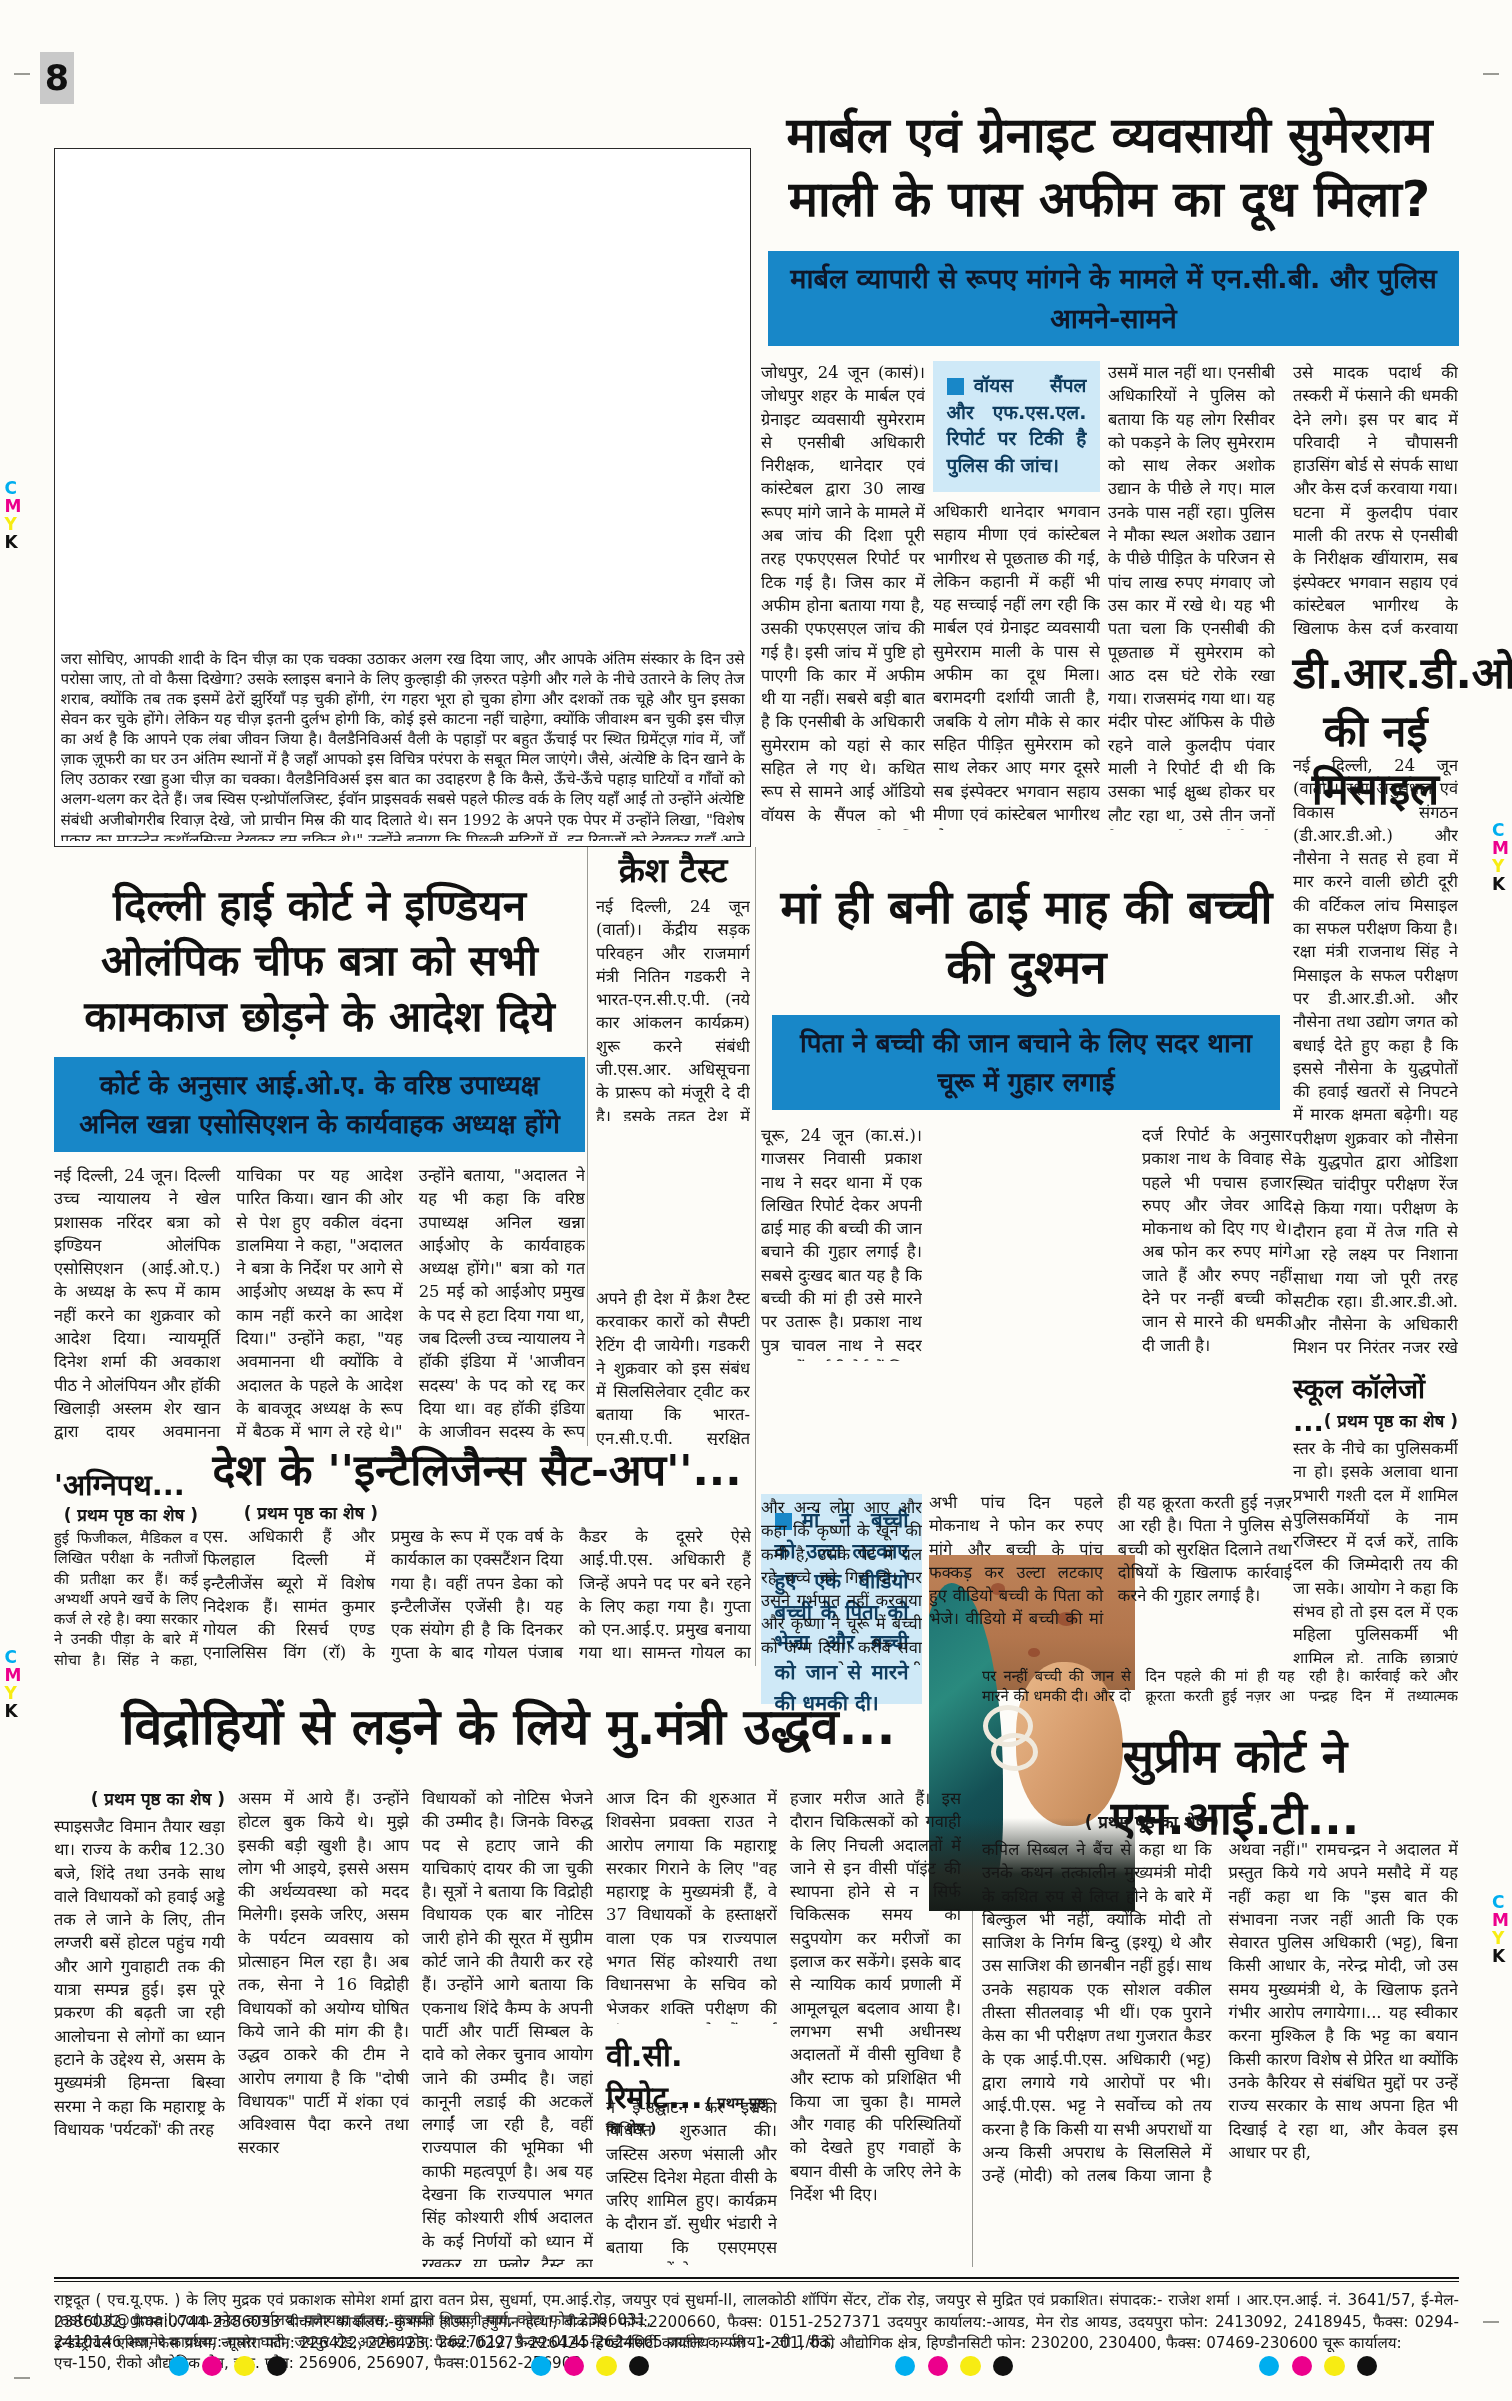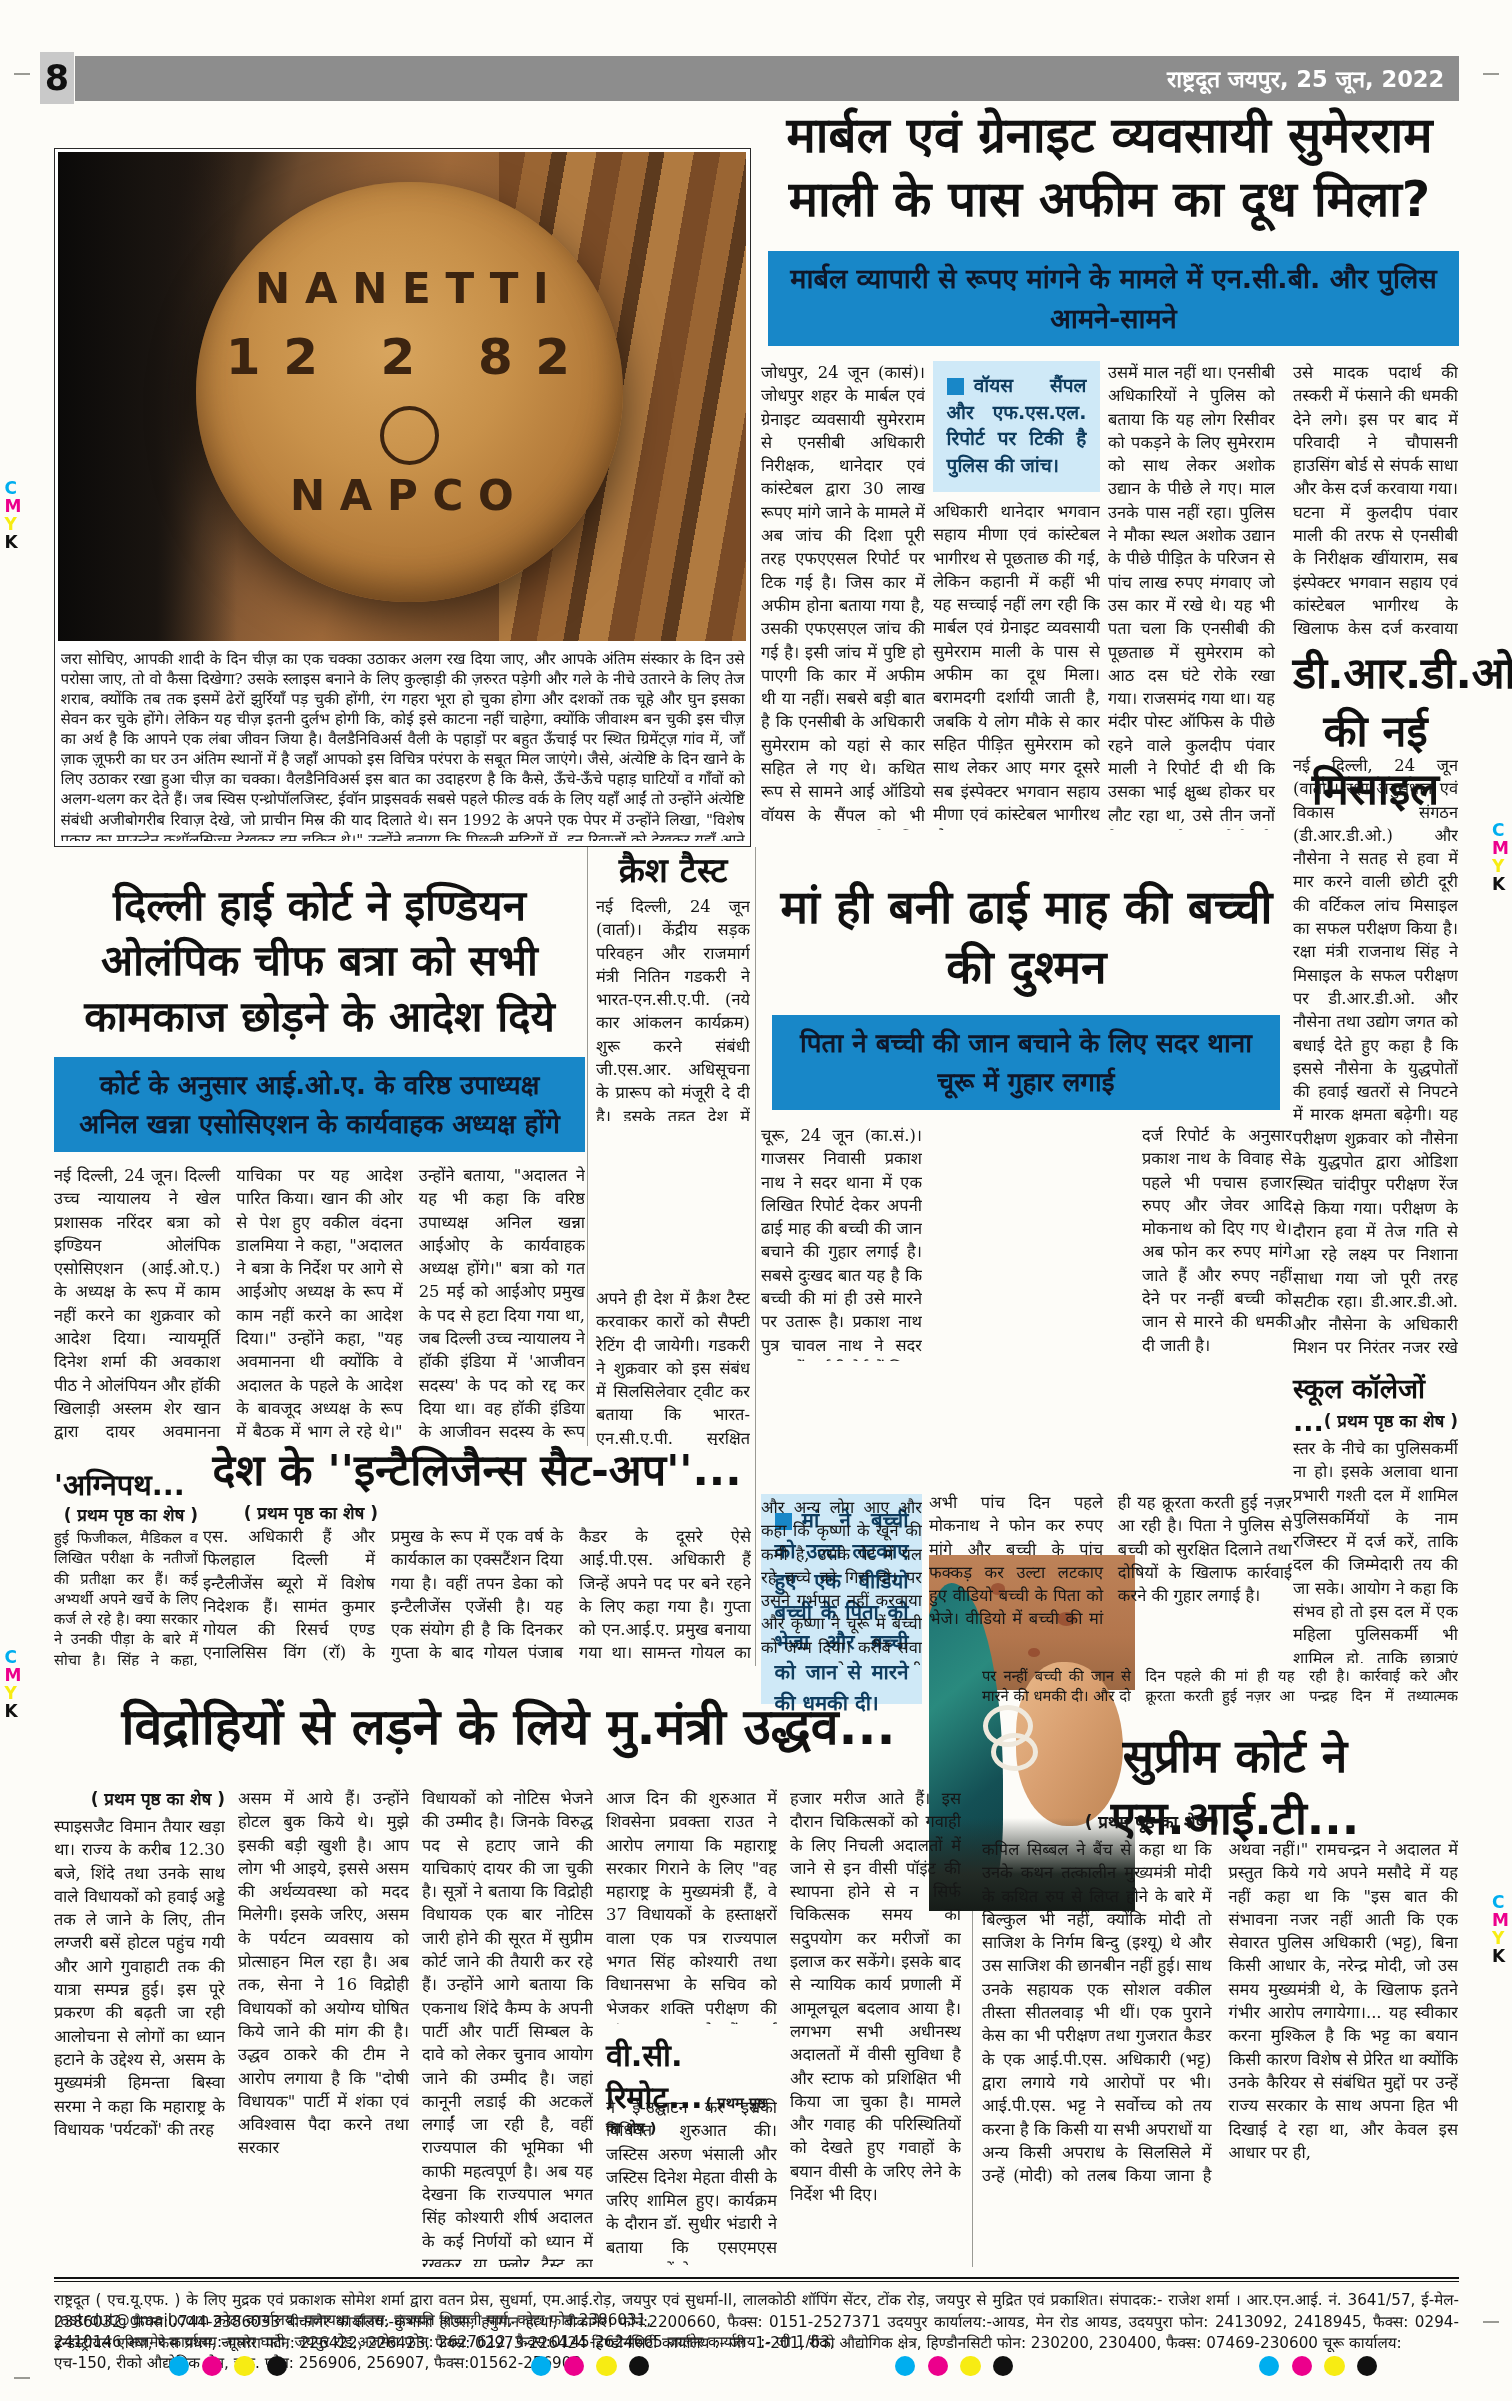--- a/index.html
+++ b/index.html
@@ -52,23 +52,20 @@
 <div id="page">
 
   <div class="crop abs" style="left:13.6px;top:73px;width:16px;height:1.7px;"></div>
   <div class="crop abs" style="left:1483px;top:73px;width:16px;height:1.7px;"></div>
   <div class="crop abs" style="left:13.6px;top:2377px;width:16px;height:1.7px;"></div>
   <div class="crop abs" style="left:1483px;top:2321px;width:16px;height:1.7px;"></div>
 
   <div class="abs" style="left:40px;top:52px;width:34px;height:52px;background:#c9c9c9;display:flex;align-items:center;justify-content:center;">
     <span style="font-family:'DejaVu Sans',sans-serif;font-weight:bold;font-size:35px;color:#111;">8</span>
   </div>
-  <div class="abs" style="left:75px;top:56px;width:1384px;height:45px;background:#8d8d8d;display:flex;align-items:center;justify-content:flex-end;padding-right:14.7px;box-sizing:border-box;">
-    <span style="font-family:'DejaVu Sans',sans-serif;font-weight:bold;font-size:22.6px;color:#fff;">राष्ट्रदूत जयपुर, 25 जून, 2022</span>
-  </div>
 
   <div class="cmyk abs" style="left:4.5px;top:480px;">
     <div class="c">C</div>
       <div class="m">M</div>
       <div class="y">Y</div>
       <div class="k">K</div>
   </div>
   <div class="cmyk abs" style="left:4.5px;top:1649px;">
     <div class="c">C</div>
       <div class="m">M</div>
@@ -82,30 +79,20 @@
       <div class="k">K</div>
   </div>
   <div class="cmyk abs" style="left:1492px;top:1894px;">
     <div class="c">C</div>
       <div class="m">M</div>
       <div class="y">Y</div>
       <div class="k">K</div>
   </div>
 
   <div class="abs" style="left:54px;top:148px;width:697px;height:699px;border:1.1px solid #2a2a2a;box-sizing:border-box;background:#fff;">
-    <div class="photo-cheese" style="position:absolute;left:3.4px;top:3.4px;width:688px;height:489px;">
-      <div class="person"></div>
-      <div class="wood"></div>
-      <div class="wheel">
-        <div class="arc">NANETTI</div>
-        <div class="mid">12 2 82</div>
-        <div class="emb"></div>
-        <div class="arc">NAPCO</div>
-      </div>
-    </div>
     <div class="abs" style="left:5.6px;top:500px;width:684px;height:192px;font-size:15.2px;line-height:1.32;text-align:justify;overflow:hidden;">जरा सोचिए, आपकी शादी के दिन चीज़ का एक चक्का उठाकर अलग रख दिया जाए, और आपके अंतिम संस्कार के दिन उसे परोसा जाए, तो वो कैसा दिखेगा? उसके स्लाइस बनाने के लिए कुल्हाड़ी की ज़रुरत पड़ेगी और गले के नीचे उतारने के लिए तेज शराब, क्योंकि तब तक इसमें ढेरों झुर्रियाँ पड़ चुकी होंगी, रंग गहरा भूरा हो चुका होगा और दशकों तक चूहे और घुन इसका सेवन कर चुके होंगे। लेकिन यह चीज़ इतनी दुर्लभ होगी कि, कोई इसे काटना नहीं चाहेगा, क्योंकि जीवाश्म बन चुकी इस चीज़ का अर्थ है कि आपने एक लंबा जीवन जिया है। वैलडैनिविअर्स वैली के पहाड़ों पर बहुत ऊँचाई पर स्थित ग्रिमेंट्ज़ गांव में, जाँ ज़ाक ज़ूफरी का घर उन अंतिम स्थानों में है जहाँ आपको इस विचित्र परंपरा के सबूत मिल जाएंगे। जैसे, अंत्येष्टि के दिन खाने के लिए उठाकर रखा हुआ चीज़ का चक्का। वैलडैनिविअर्स इस बात का उदाहरण है कि कैसे, ऊँचे-ऊँचे पहाड़ घाटियों व गाँवों को अलग-थलग कर देते हैं। जब स्विस एन्थ्रोपॉलजिस्ट, ईवॉन प्राइसवर्क सबसे पहले फील्ड वर्क के लिए यहाँ आईं तो उन्होंने अंत्येष्टि संबंधी अजीबोगरीब रिवाज़ देखे, जो प्राचीन मिस्र की याद दिलाते थे। सन 1992 के अपने एक पेपर में उन्होंने लिखा, "विशेष प्रकार का माउन्टेन कथॉलसिज़्म देखकर हम चकित थे।" उन्होंने बताया कि पिछली सदियों में, इन रिवाज़ों को देखकर यहाँ आने वाले लोग स्तंभित थे और उन्होंने यहाँ के लोकल लोगों को "असभ्य व बर्बर" करार दिया था। ग्रिमेंट्ज़ गांव में ज़ूफरी के घर के तहखाने में, अंत्येष्टि के समय खाई जाने वाली चीज़ के कई चक्के रखे हैं। उसने बताया कि उसका परिवार इनके बारे में भूल चुका था, फिर 1944 में जब उसकी दादी की मृत्यु हुई तब ज़ूफरी के पिता को अपनी माँ के तहखाने में चीज़ के दो बहुत पुराने चक्के मिले, जिन पर सन् 1870 उकेरा हुआ था। ज़ूफरी के पिता ने इन्हें प्रिज़र्व करने का निर्णय लिया। उसके बाद से ज़ूफरी के परिवार ने चीज़ जमा करना शुरू कर दिया। अंत्येष्टि के भोज की तैयारी के बजाय यह परिवार बड़ी निष्ठा के साथ लुप्त हो रही परम्परा के सबूतों को प्रिज़र्व कर रहा है।</div>
   </div>
 
   <div class="headline abs" style="left:761px;top:104px;width:697px;height:141px;font-size:49px;line-height:1.3;">मार्बल एवं ग्रेनाइट व्यवसायी सुमेरराम माली के पास अफीम का दूध मिला?</div>
   <div class="bluebox abs" style="left:768px;top:251px;width:691px;height:95px;font-size:27px;line-height:1.45;">मार्बल व्यापारी से रूपए मांगने के मामले में एन.सी.बी. और पुलिस आमने-सामने</div>
 
   <div class="body-txt abs" style="left:761px;top:361px;width:164px;height:469px;">जोधपुर, 24 जून (कासं)। जोधपुर शहर के मार्बल एवं ग्रेनाइट व्यवसायी सुमेरराम से एनसीबी अधिकारी निरीक्षक, थानेदार एवं कांस्टेबल द्वारा 30 लाख रूपए मांगे जाने के मामले में अब जांच की दिशा पूरी तरह एफएएसल रिपोर्ट पर टिक गई है। जिस कार में अफीम होना बताया गया है, उसकी एफएसएल जांच की गई है। इसी जांच में पुष्टि हो पाएगी कि कार में अफीम थी या नहीं। सबसे बड़ी बात है कि एनसीबी के अधिकारी सुमेरराम को यहां से कार सहित ले गए थे। कथित रूप से सामने आई ऑडियो वॉयस के सैंपल को भी एफएसएल जांच के लिए भेजा जाएगा। इसके बाद ही पता लगेगा कि मामला क्या है। आज दूसरे दिन भी एनसीबी ने सुमेरराम को पूछताछ के लिए बुलाया। प्रकरण की तफ्तीश कर रही एसीपी प्रतापनगर प्रेमधणंद ने बताया कि एनसीबी के आसूचना अधिकारी निरीक्षक खींयाराम, कनिष्ठ आसूचना</div>
   <div class="callout abs" style="left:933px;top:361px;width:167px;height:131px;font-size:19px;line-height:1.4;">
     <span class="bullet"></span><span>वॉयस सैंपल और एफ.एस.एल. रिपोर्ट पर टिकी है पुलिस की जांच।</span>
   </div>

